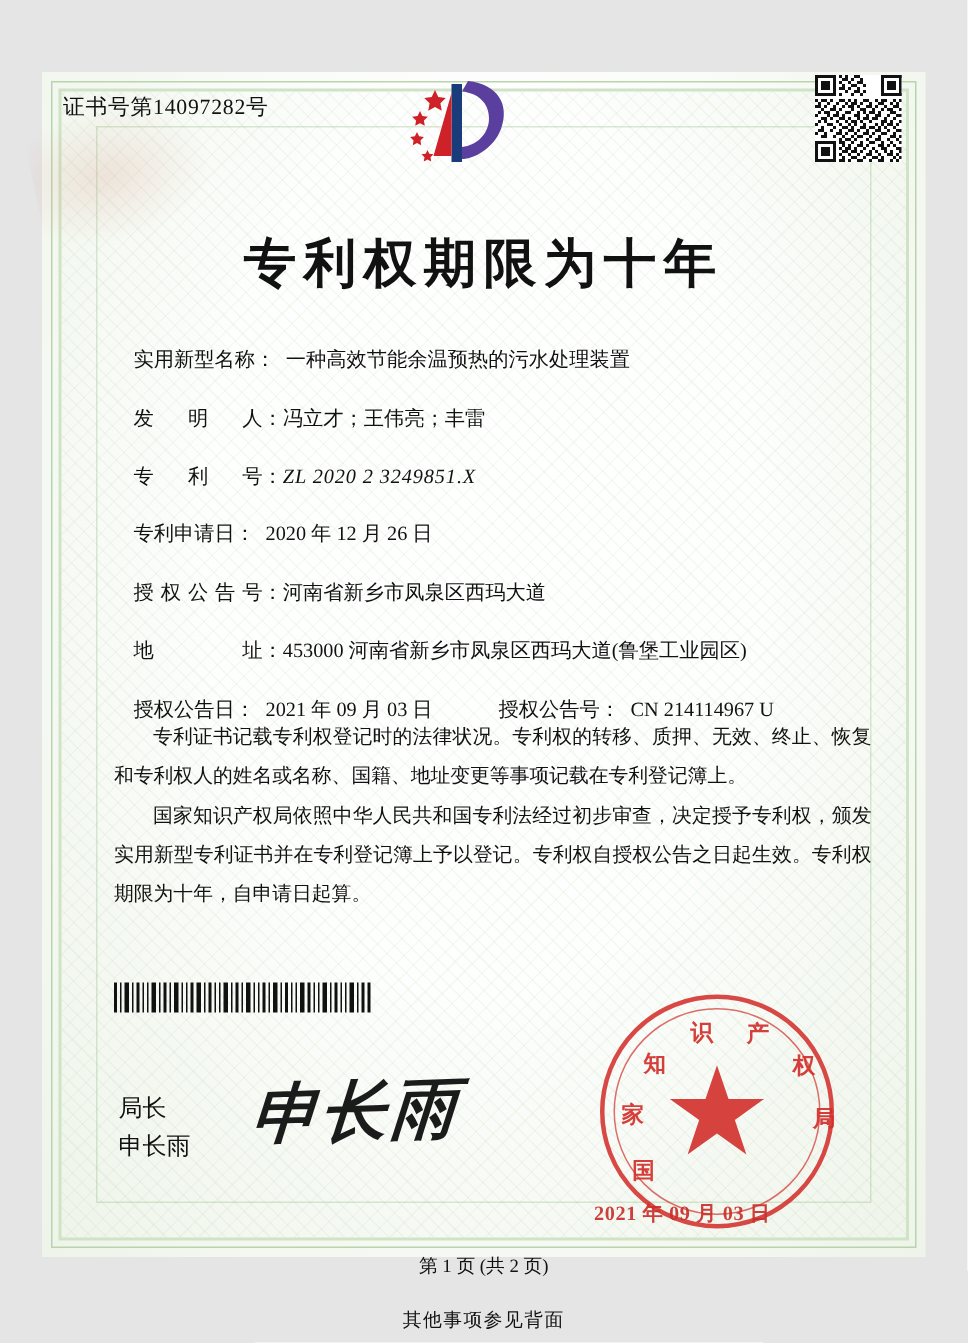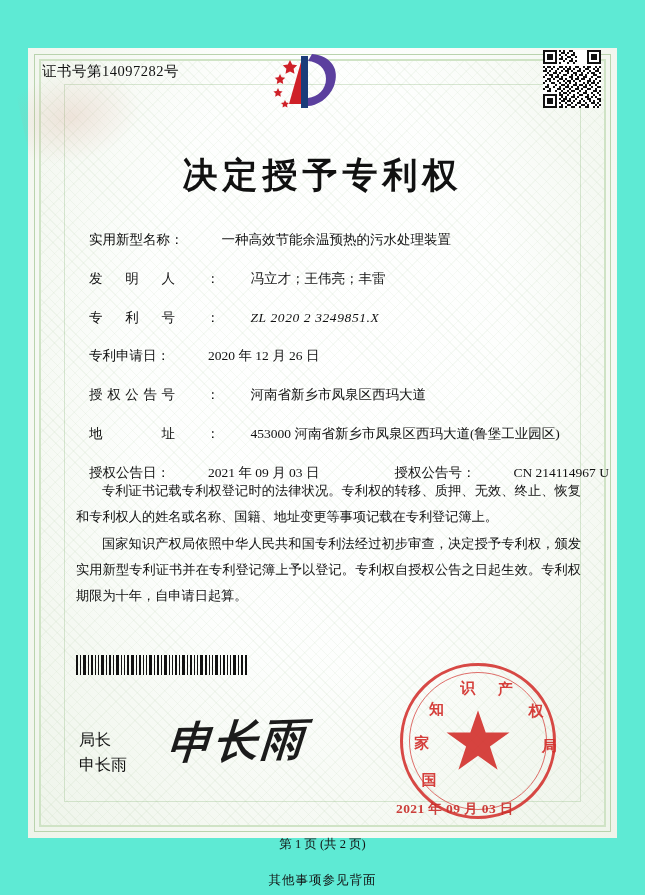--- a/index.html
+++ b/index.html
@@ -14,21 +14,21 @@
     color: #1a1a1a;
     position: relative;
     overflow: hidden;
   }
 
   .page {
     position: absolute;
     left: 0; top: 0;
     width: 645px;
     height: 895px;
-    background: #5eead4;
+    background: #e5e5e5;
   }
 
   
   .cert {
     position: absolute;
     left: 28px;
     top: 48px;
     width: 589px;
     height: 790px;
     background:
@@ -125,21 +125,20 @@
     top: 230px;
     right: 60px;
   }
   .row {
     display: flex;
     align-items: baseline;
     margin-bottom: 18.5px;
     font-size: 13.5px;
     line-height: 1.5;
     color: #111;
-    gap: 31px;
   }
   .row .lbl {
     white-space: nowrap;
     flex: 0 0 auto;
   }
   .row .lbl.spread {
     display: inline-block;
     width: 86px;
     text-align: justify;
     text-align-last: justify;
@@ -534,21 +533,21 @@
           <rect x="11" y="28" width="1" height="1"></rect>
           <rect x="14" y="28" width="2" height="1"></rect>
         <rect x="18" y="28" width="1" height="1"></rect>
           <rect x="21" y="28" width="2" height="1"></rect>
           <rect x="25" y="28" width="1" height="1"></rect>
         <rect x="27" y="28" width="1" height="1"></rect>
       </g>
     </svg>
   </div>
 
-  <div class="title">决定授予专利权</div>
+  <div class="title">专利权期限为十年</div>
 
   <div class="fields">
 
     <div class="row">
       <span class="lbl">实用新型名称：</span>
       <span class="val">一种高效节能余温预热的污水处理装置</span>
     </div>
 
     <div class="row">
       <span class="lbl spread">发明人</span>

